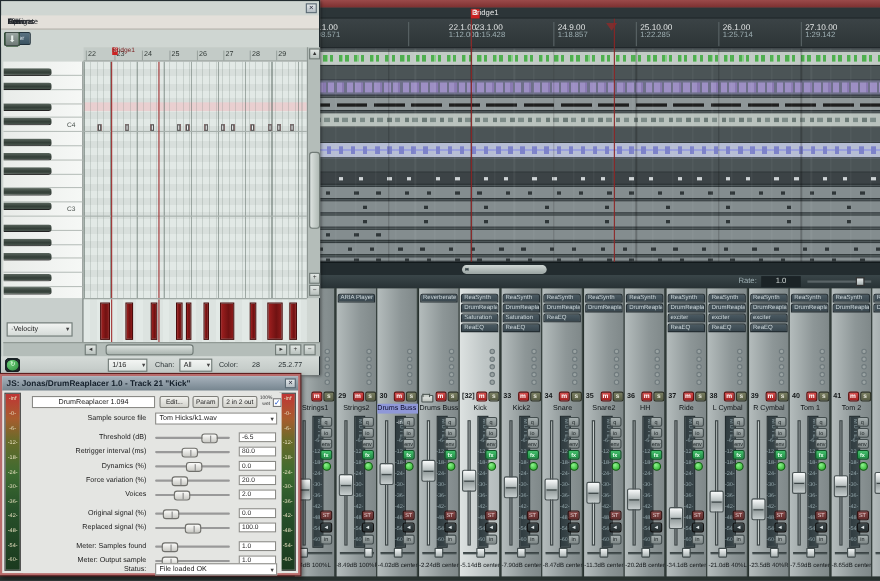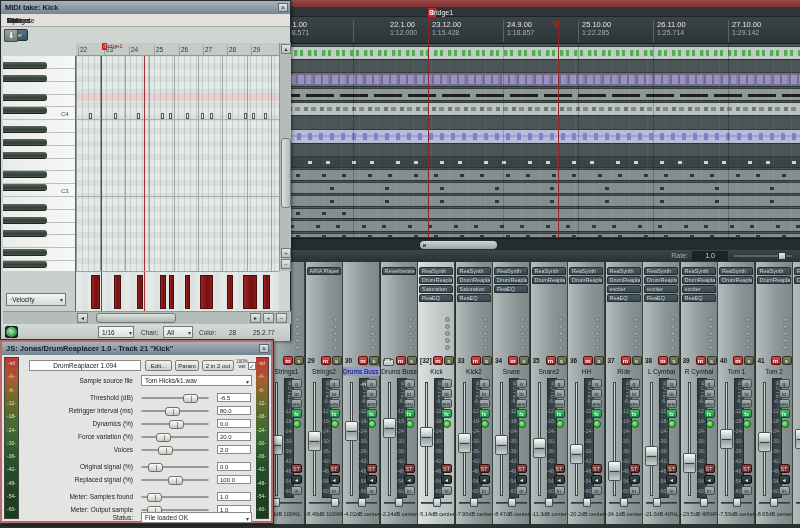--- a/index.html
+++ b/index.html
@@ -168,25 +168,25 @@
 
   <div class="marker-lane">
     <div class="marker-flag" id="main-marker" style="left: 428px;">
       <span class="marker-num">3</span>
       <span class="marker-name">Bridge1</span>
     </div>
   </div>
 
   <div class="ruler" id="main-ruler">
       <div class="rcell" style="left: 278px;"><span style="position: static;">21.1.00</span><span class="tm">1:08.571</span></div>
-      <div class="rcell" style="left: 353px; padding-left: 36px;"><span style="position: static;">22.1.00</span><span class="tm">1:12.000</span></div>
-      <div class="rcell" style="left: 428px;"><span style="position: static;">23.12.00</span><span class="tm">1:15.428</span></div>
+      <div class="rcell" style="left: 371px; padding-left: 36px;"><span style="position: static;">22.1.00</span><span class="tm">1:12.000</span></div>
+      <div class="rcell" style="left: 428px;"><span style="position: static;">23.1.00</span><span class="tm">1:15.428</span></div>
       <div class="rcell" style="left: 503px;"><span style="position: static;">24.9.00</span><span class="tm">1:18.857</span></div>
       <div class="rcell" style="left: 578px;"><span style="position: static;">25.10.00</span><span class="tm">1:22.285</span></div>
-      <div class="rcell" style="left: 653px;"><span style="position: static;">26.11.00</span><span class="tm">1:25.714</span></div>
+      <div class="rcell" style="left: 653px;"><span style="position: static;">26.1.00</span><span class="tm">1:25.714</span></div>
       <div class="rcell" style="left: 728px;"><span style="position: static;">27.10.00</span><span class="tm">1:29.142</span></div>
       <div class="cursor-tri" style="left: 551px; top: 4px;"></div>
     </div>
 
   <div class="arrange" id="arrange">
       <div class="lane wave-green" style="top: 2px; height: 14px;">
         <i></i>
         <div class="lbl" style="left: 2px;">s Buss - stem</div>
       </div>
       <div class="lane wave-purple" style="top: 28px; height: 15px;">
@@ -805,21 +805,20 @@
       <div class="strip" style="left: 793px;">
         <div class="fx-tab" style="top: 5px;">ReaSynth</div>
         <div class="fx-tab" style="top: 14px;">DrumReaplace</div>
         <div class="tname"></div>
         <div class="fad-handle" style="top: 167px;"></div>
         <div class="pan-track"></div>
       </div>
     </div>
 
   <div class="midi">
-    <div class="wtitle">MIDI take: Kick</div>
     <div class="wclose">×</div>
     <div class="mmenu" id="midi-menu">
         <span>File</span>
         <span>Edit</span>
         <span>Navigate</span>
         <span>Options</span>
         <span>View</span>
         <span>Actions</span>
       </div>
     <div class="mtoolbar" id="midi-toolbar">

